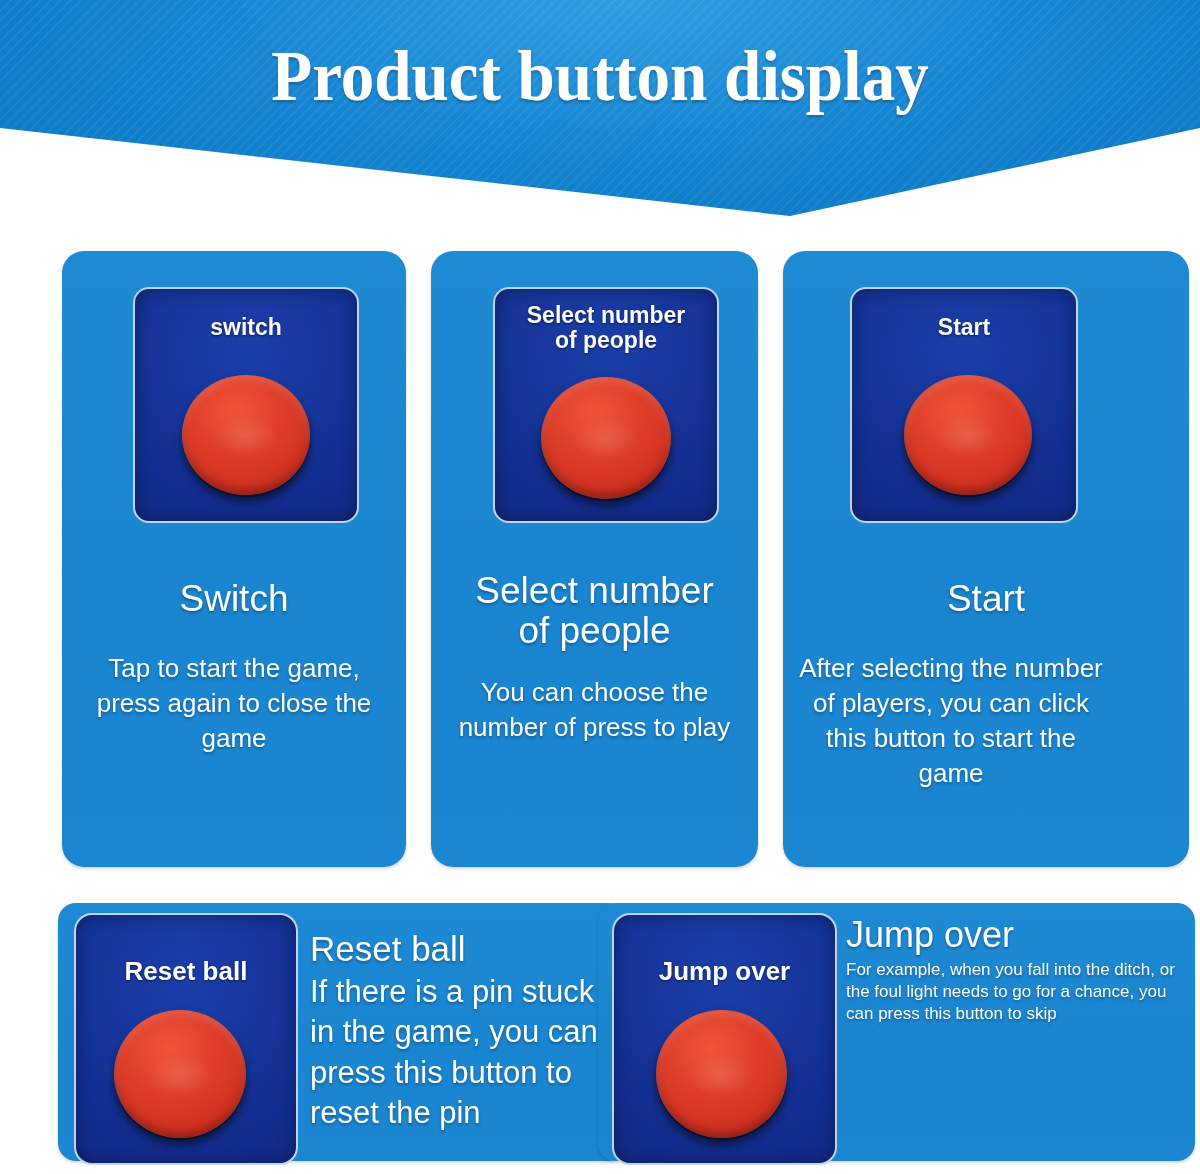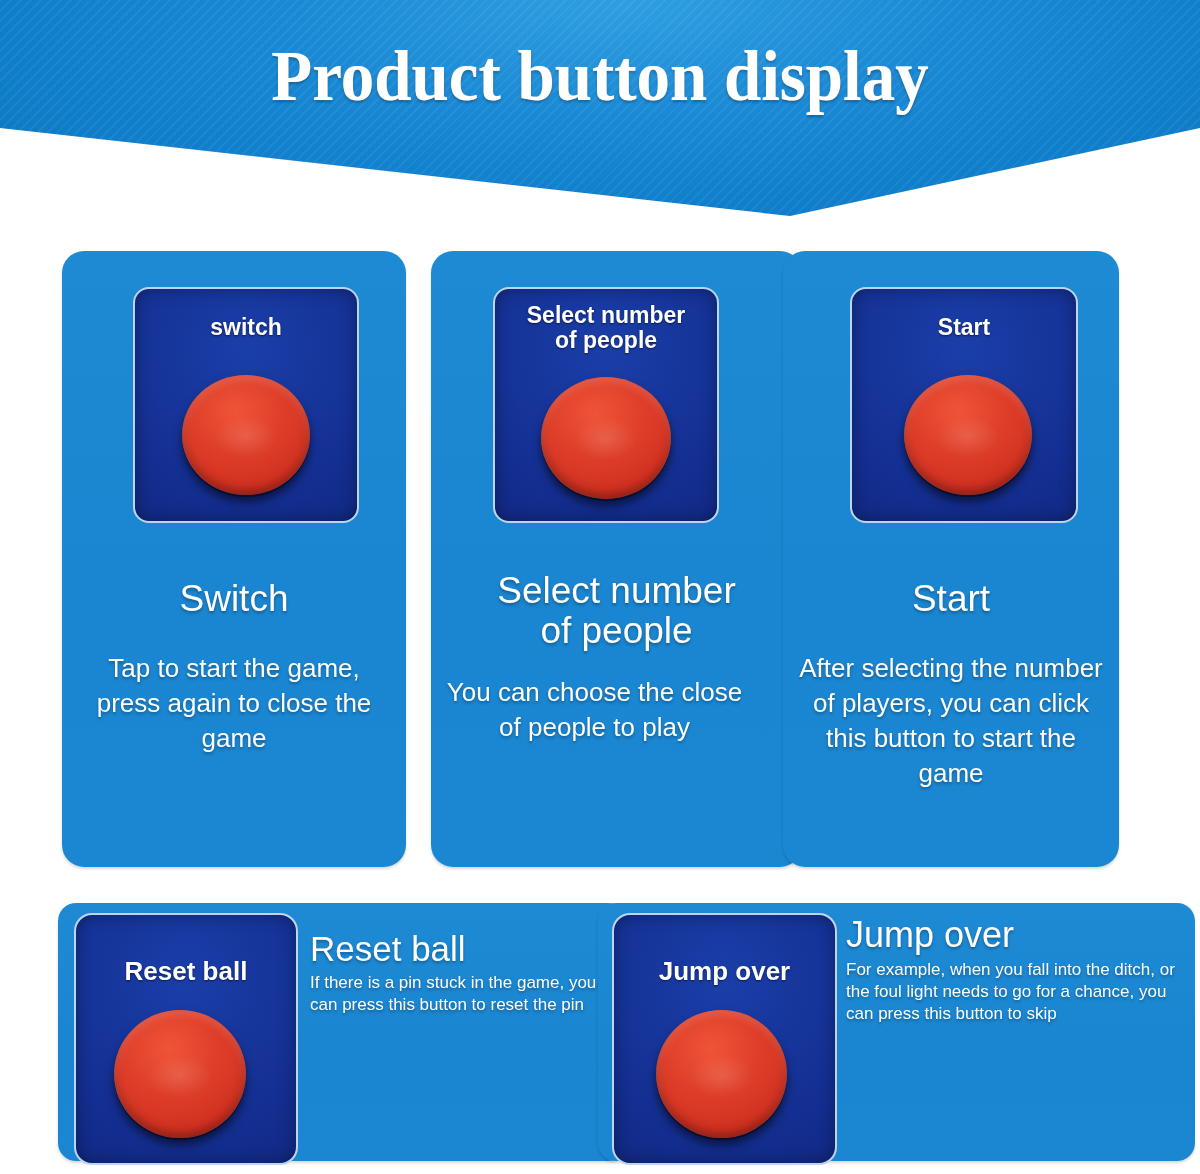--- a/index.html
+++ b/index.html
@@ -114,22 +114,22 @@
     position: absolute;
     text-align: center;
     color: #ffffff;
     font-size: 26px;
     line-height: 1.35;
     text-shadow: 0 2px 3px rgba(0,0,0,0.30);
   }
 
   
   #card-switch   { left: 62px;  top: 251px; width: 344px; height: 616px; text-decoration: underline; }
-  #card-select   { left: 431px; top: 251px; width: 327px; height: 616px; padding-left: 44px; }
-  #card-start    { left: 783px; top: 251px; width: 336px; height: 616px; }
+  #card-select   { left: 431px; top: 251px; width: 327px; height: 616px; }
+  #card-start    { left: 783px; top: 251px; width: 406px; height: 616px; }
 
   #card-switch .panel  { left: 71px; top: 36px; width: 222px; height: 232px; }
   #card-select .panel  { left: 62px; top: 36px; width: 222px; height: 232px; }
   #card-start  .panel  { left: 67px; top: 36px; width: 224px; height: 232px; }
 
   .panel-label.one-line  { top: 26px; font-size: 23px; }
   .panel-label.two-line  { top: 14px; font-size: 23px; }
 
   #card-switch .redbtn { left: 47px;  top: 86px; width: 128px; height: 120px; }
   #card-select .redbtn { left: 46px;  top: 88px; width: 130px; height: 122px; }
@@ -171,21 +171,21 @@
   #card-reset .h-text { left: 252px; top: 26px; width: 308px; }
   #card-jump  .h-text { left: 248px; top: 12px; width: 344px; }
 
   .h-title {
     font-size: 35px;
     line-height: 1.12;
     margin: 0 0 4px 0;
   }
   #card-jump .h-title { font-size: 36px; }
   .h-desc {
-    font-size: 17px;
+    font-size: 31px;
     line-height: 1.30;
     margin: 0;
   }
   #card-jump .h-desc { font-size: 17px; line-height: 1.28; }
 </style>
 </head>
 <body>
 
 <div class="banner"></div>
 <div class="banner-title">Product button display</div>
@@ -204,21 +204,21 @@
     <div class="panel-label two-line">
       <div>Select number</div>
       <div>of people</div>
     </div>
     <div class="redbtn"></div>
   </div>
   <div class="card-title t2">
     <div>Select number</div>
     <div>of people</div>
   </div>
-  <div class="card-desc">You can choose the close of people to play</div>
+  <div class="card-desc">You can choose the number of press to play</div>
 </div>
 
 <div class="card" id="card-start">
   <div class="panel">
     <div class="panel-label one-line">Start</div>
     <div class="redbtn"></div>
   </div>
   <div class="card-title t1">Start</div>
   <div class="card-desc">After selecting the number of players, you can click this button to start the game</div>
 </div>

